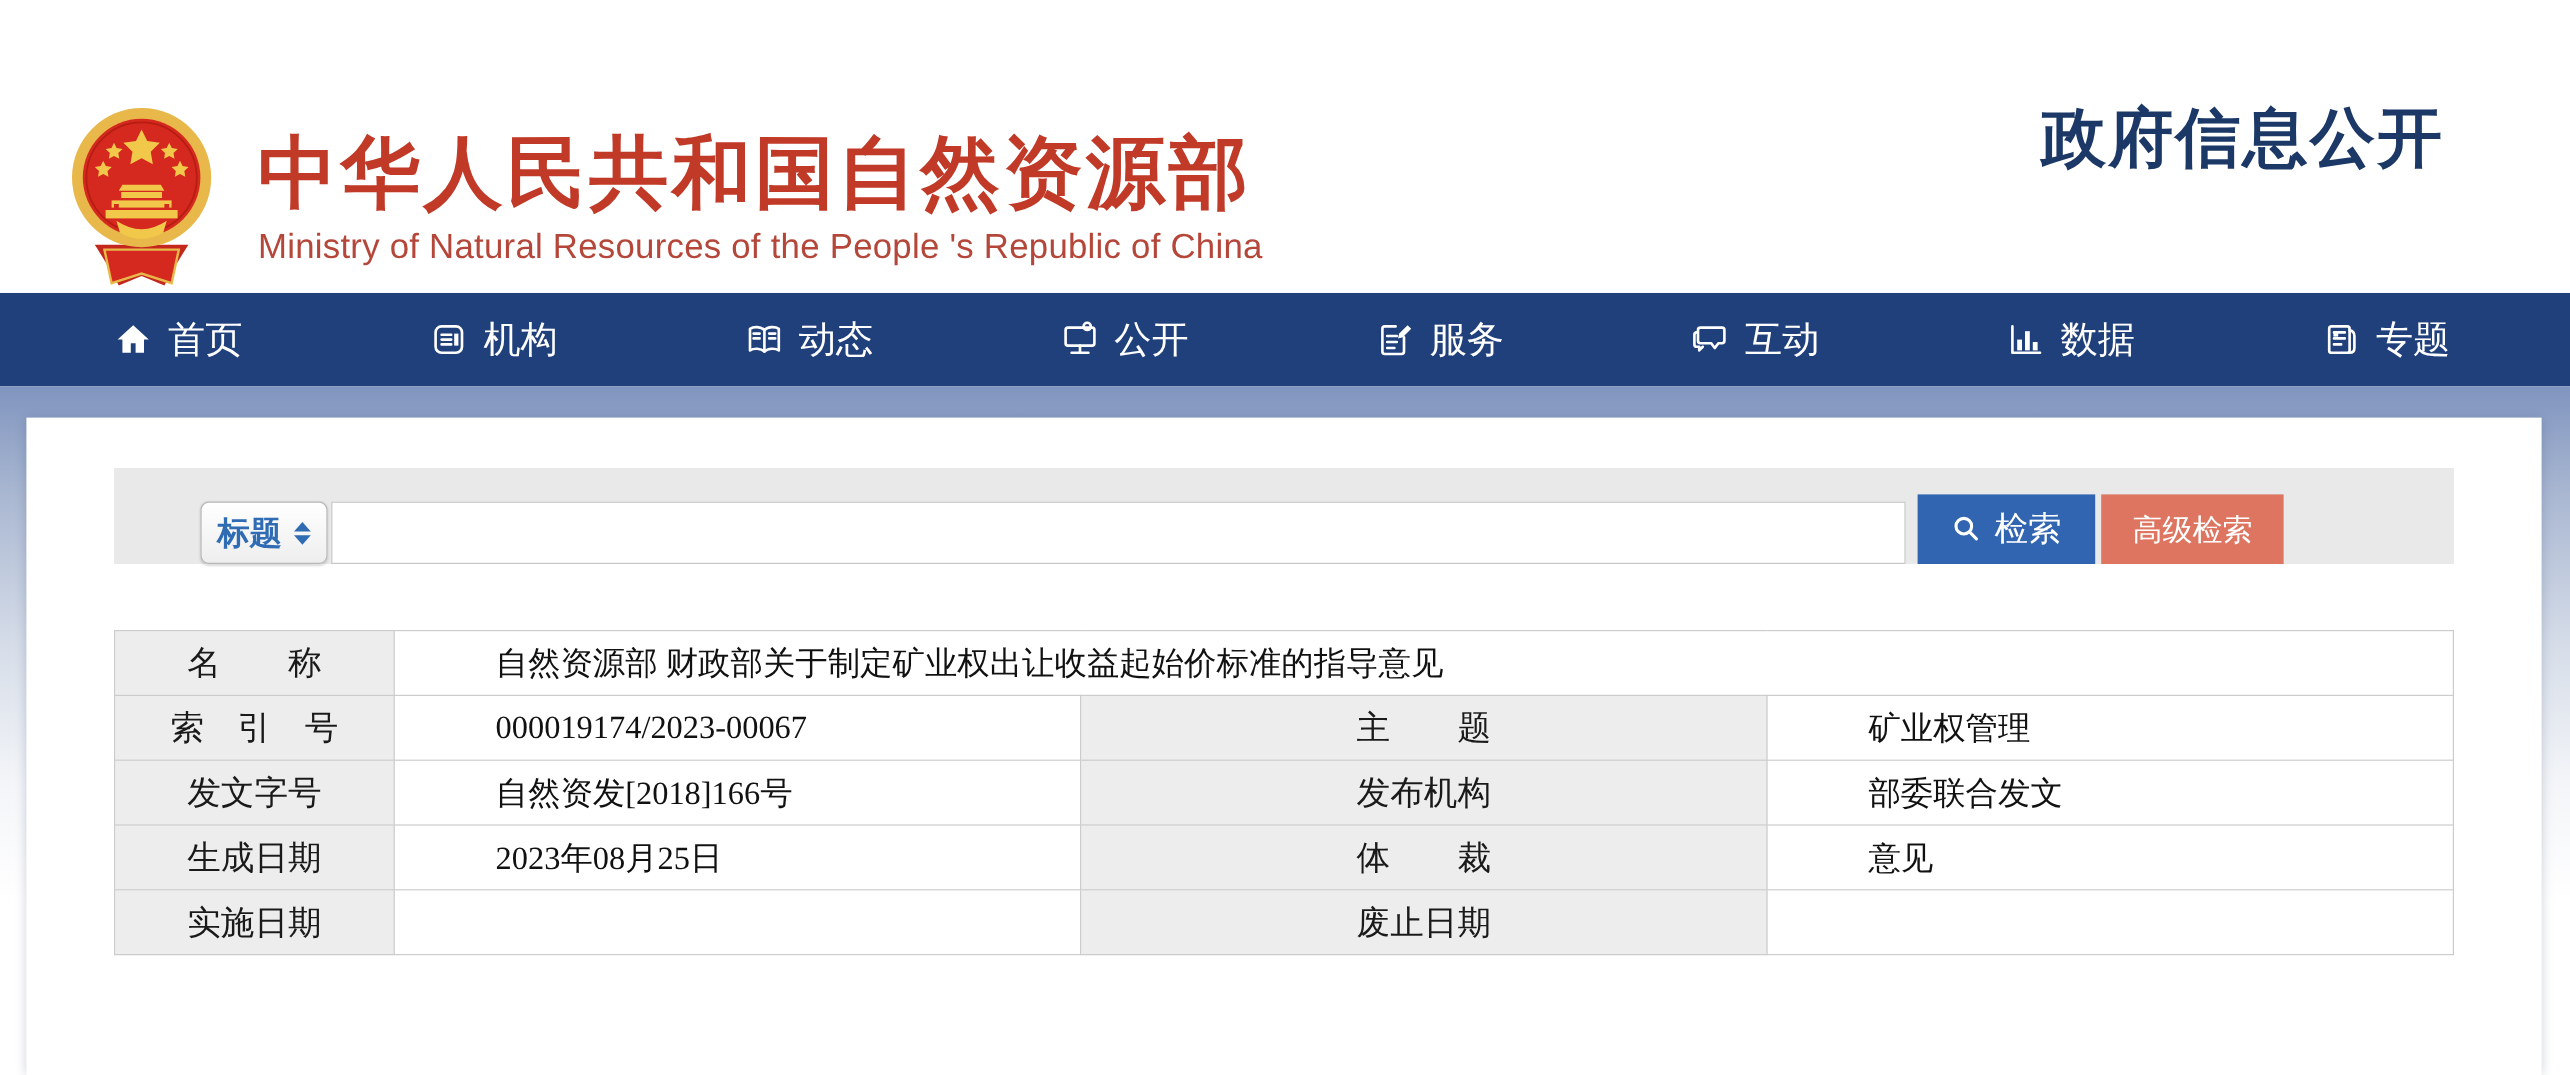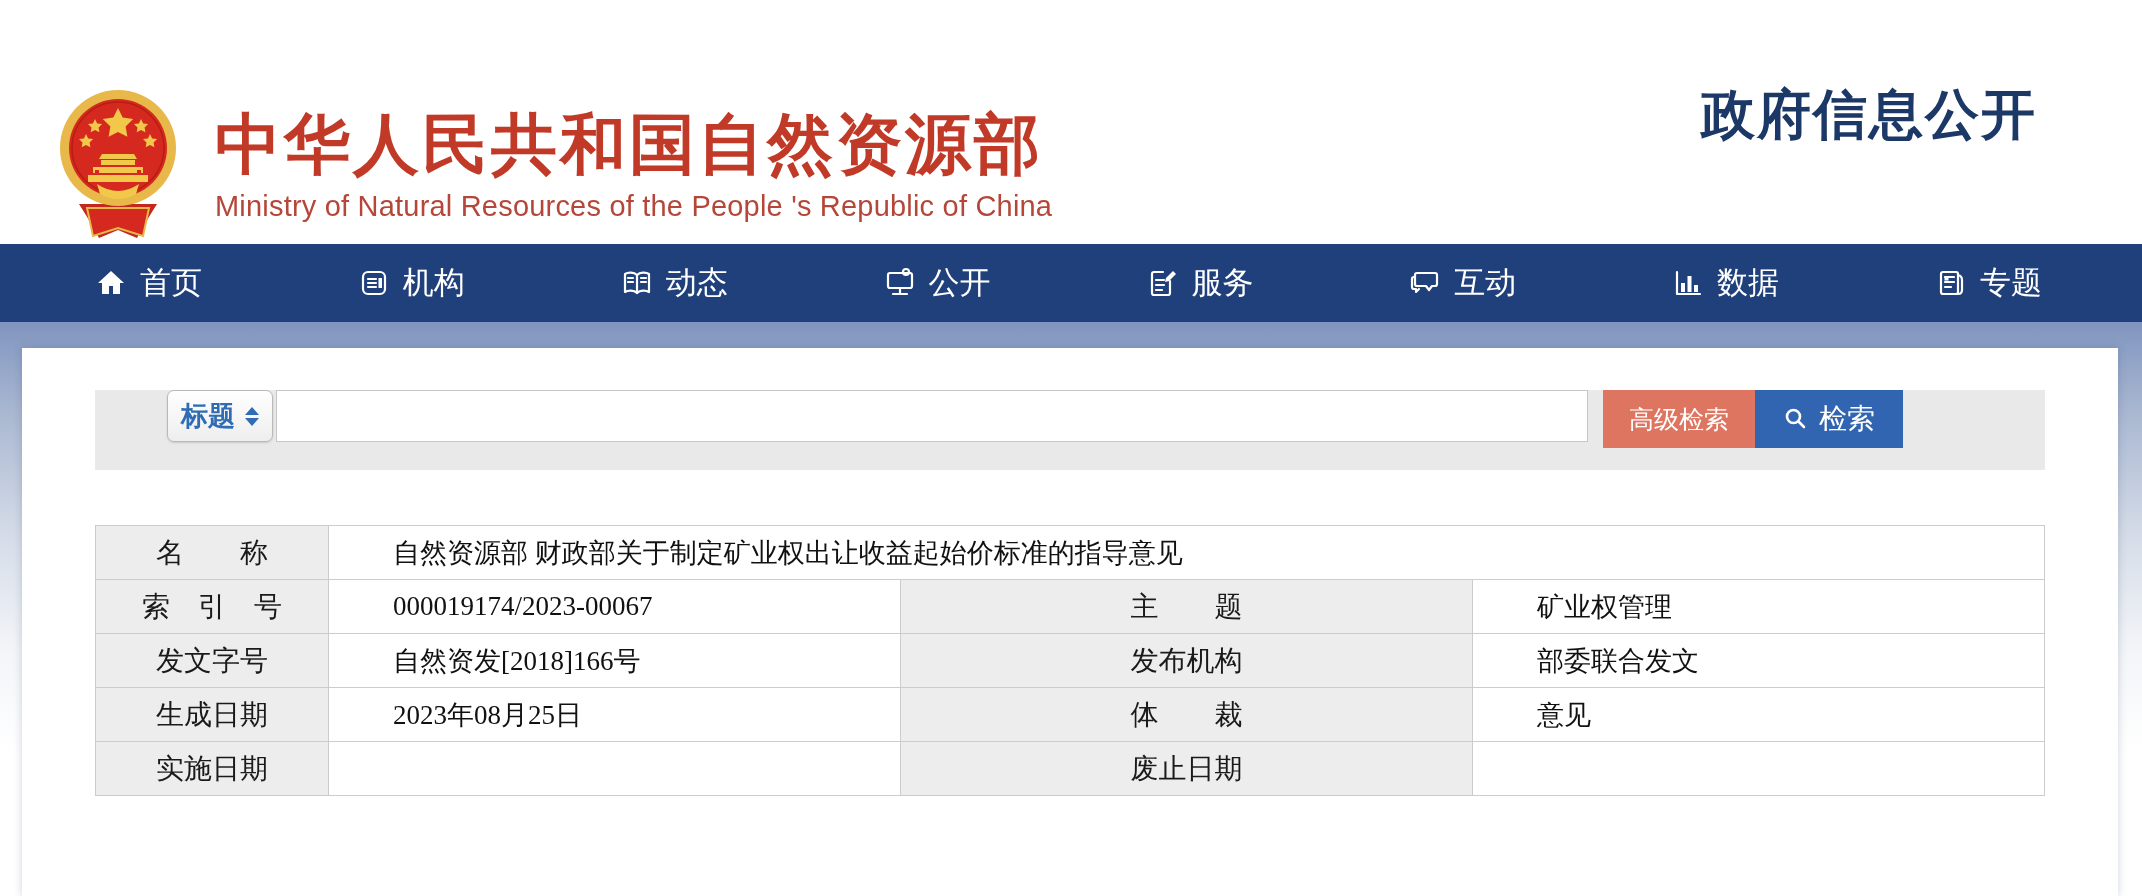--- a/index.html
+++ b/index.html
@@ -25,21 +25,21 @@
   .nav-item svg * { stroke:#fff; stroke-width:2.2; fill:none; stroke-linecap:round; stroke-linejoin:round; }
   .nav-item svg .solid { fill:#fff; stroke:none; }
 
   
   .content-bg { flex:1; position:relative;
     background:linear-gradient(to bottom, #8095bf 0px, #a9b7d1 90px, #d7dee9 220px, #f3f5f8 330px, #ffffff 430px); }
   .panel { position:absolute; left:22px; right:24px; top:26px; bottom:0; background:#fff;
            box-shadow:0 0 8px rgba(60,80,120,0.25); padding:42px 73px 0 73px; }
 
   
-  .search-bar { height:80px; background:#e9e9e9; display:flex; align-items:flex-start;
+  .search-bar { height:80px; background:#e9e9e9; display:flex; align-items:flex-end;
                 padding:0 142px 0 72px; }
   .field-select { width:106px; height:52px; background:linear-gradient(#ffffff,#eeeeee);
                   border:1px solid #b9b9b9; border-radius:7px; display:flex; align-items:center;
                   justify-content:center; gap:10px; cursor:pointer; flex:0 0 auto;
                   box-shadow:0 1px 2px rgba(0,0,0,0.15); }
   .field-select .sel-label { color:#2f6cb3; font-weight:bold; font-size:27px; }
   .spinner { display:flex; flex-direction:column; gap:3px; }
   .spinner i { display:block; width:0; height:0; border-left:7px solid transparent; border-right:7px solid transparent; }
   .spinner .up { border-bottom:8px solid #2f6cb3; }
   .spinner .down { border-top:8px solid #2f6cb3; }
@@ -51,21 +51,21 @@
   .btn-search svg { width:26px; height:26px; }
   .btn-search svg * { stroke:#fff; stroke-width:2.6; fill:none; stroke-linecap:round; }
   .btn-adv { width:152px; background:#dd7560; font-size:25px; margin-left:5px; }
 
   
   .meta-table { width:1950px; margin-top:55px; border-collapse:collapse; table-layout:fixed;
                 font-family:"Liberation Serif", serif; }
   .meta-table td { border:1px solid #cccccc; height:54px; vertical-align:middle; }
   .meta-table .lbl { background:#ededed; text-align:center; font-weight:normal; font-size:28px;
                      color:#1a1a1a; white-space:pre; }
-  .meta-table .val { background:#fff; font-size:27px; color:#111; padding-left:64px; }
+  .meta-table .val { background:#fff; font-size:27px; color:#111; padding-left:84px; }
   .c1 { width:233px; } .c2 { width:873px;margin-left:32px; } .c3 { width:240px; } .c4 { width:602px; }
 </style>
 </head>
 <body>
 
 <div class="page">
 
   <header class="site-header">
     <div class="brand">
       <svg class="emblem" viewBox="0 0 122 158">
@@ -166,30 +166,30 @@
 
       <div class="search-bar">
         <div class="field-select">
           <span class="sel-label">标题</span>
           <span class="spinner">
               <i class="up"></i>
               <i class="down"></i>
             </span>
         </div>
         <input class="search-input" type="text" value="" style="">
-        <button class="btn btn-adv">
-          <span>高级检索</span>
-        </button>
         <button class="btn btn-search">
           <svg viewBox="0 0 26 26">
               <circle cx="10.5" cy="10.5" r="6.5"></circle>
               <path d="M15.5 15.5 L21 21"></path>
             </svg>
           <span>检索</span>
         </button>
+        <button class="btn btn-adv">
+          <span>高级检索</span>
+        </button>
       </div>
 
       <table class="meta-table">
         <tbody>
             <tr>
           <td class="lbl c1">名　　称</td>
           <td class="val" colspan="3">自然资源部 财政部关于制定矿业权出让收益起始价标准的指导意见</td>
         </tr>
         <tr>
           <td class="lbl c1">索　引　号</td>

